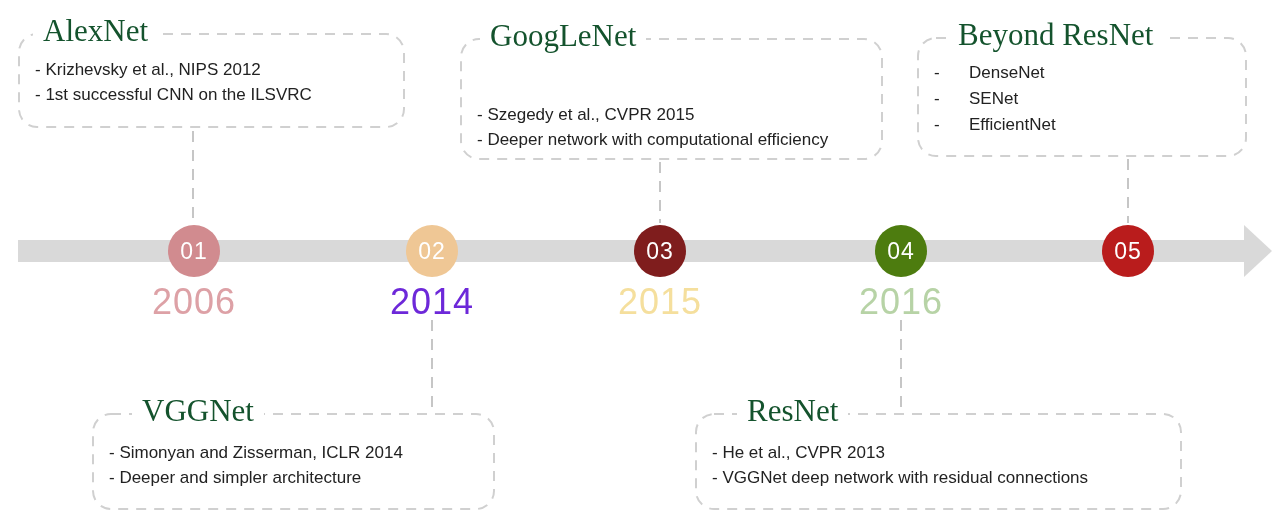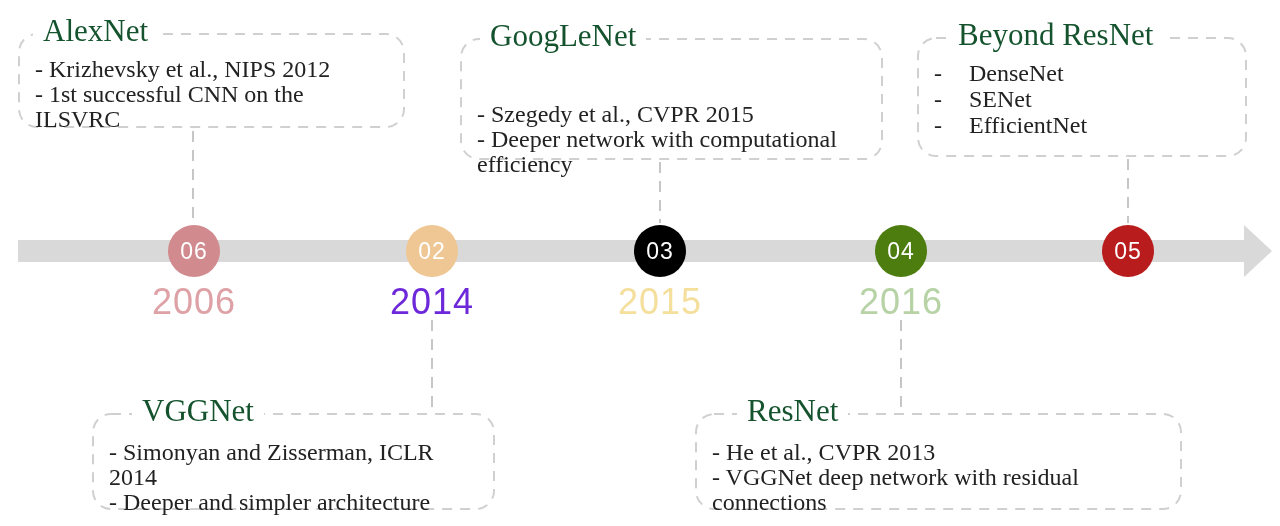--- a/index.html
+++ b/index.html
@@ -55,21 +55,21 @@
     font-size:31px; line-height:34px; color:#14532d; white-space:nowrap;font-family:Liberation Serif, serif;
   }
   #box-alexnet .box-title{ left:15px; }
   #box-googlenet .box-title{ left:20px; }
   #box-beyond .box-title{ left:31px; }
   #box-vggnet .box-title{ left:40px; }
   #box-resnet .box-title{ left:42px; }
 
   .box-body {
     position:absolute; left:17px; right:12px;
-    font-size:24px; line-height:25px; color:#222222;font-family:Liberation Serif, serif;
+    font-size:17px; line-height:25px; color:#222222;
   }
   #box-alexnet .box-body{ top:24px; }
   #box-googlenet .box-body{ top:24px;margin-top:40px; }
   #box-beyond .box-body{ top:23px; line-height:26px; }
   #box-vggnet .box-body{ top:27px; }
   #box-resnet .box-body{ top:27px; right:8px; }
 
   .b-item { display:flex; }
   .b-dash { width:12px; }
   .b-label { margin-left:23px; }
@@ -147,26 +147,26 @@
   <div class="connector" id="conn-alexnet"></div>
   <div class="connector" id="conn-googlenet"></div>
   <div class="connector" id="conn-beyond"></div>
   <div class="connector" id="conn-vggnet"></div>
   <div class="connector" id="conn-resnet"></div>
 
   <div class="tl-bar" style="background: rgb(217, 217, 217);"></div>
   <div class="tl-arrow" style="border-left-color: rgb(217, 217, 217);"></div>
 
   <div class="node n1" style="background: rgb(209, 139, 143);">
-    <span class="node-num">06</span>
+    <span class="node-num">01</span>
   </div>
   <div class="node n2" style="background: rgb(239, 199, 149);">
     <span class="node-num">02</span>
   </div>
-  <div class="node n3" style="background: #000000; text-align: center;">
+  <div class="node n3" style="background: #7f1d1d; text-align: center;">
     <span class="node-num">03</span>
   </div>
   <div class="node n4" style="background: #4d7c0f;">
     <span class="node-num">04</span>
   </div>
   <div class="node n5" style="background: #b91c1c;">
     <span class="node-num">05</span>
   </div>
 
   <div class="year y1" style="color: rgb(221, 161, 166);">2006</div>

